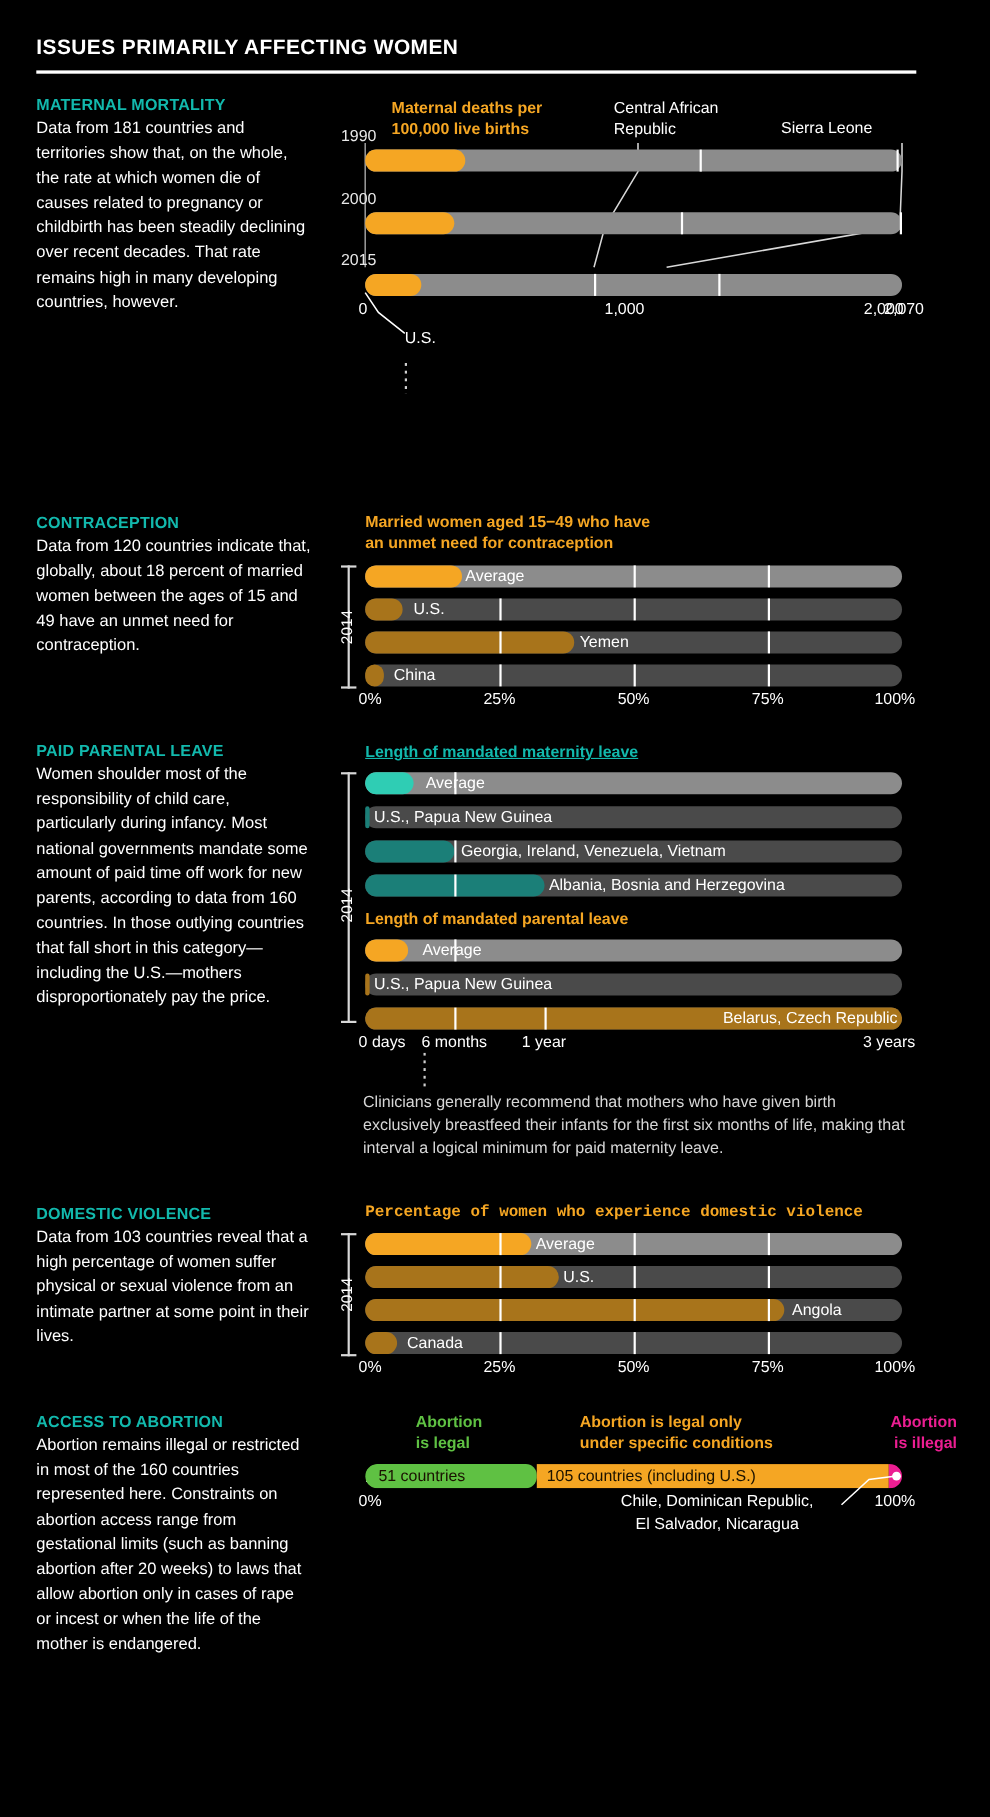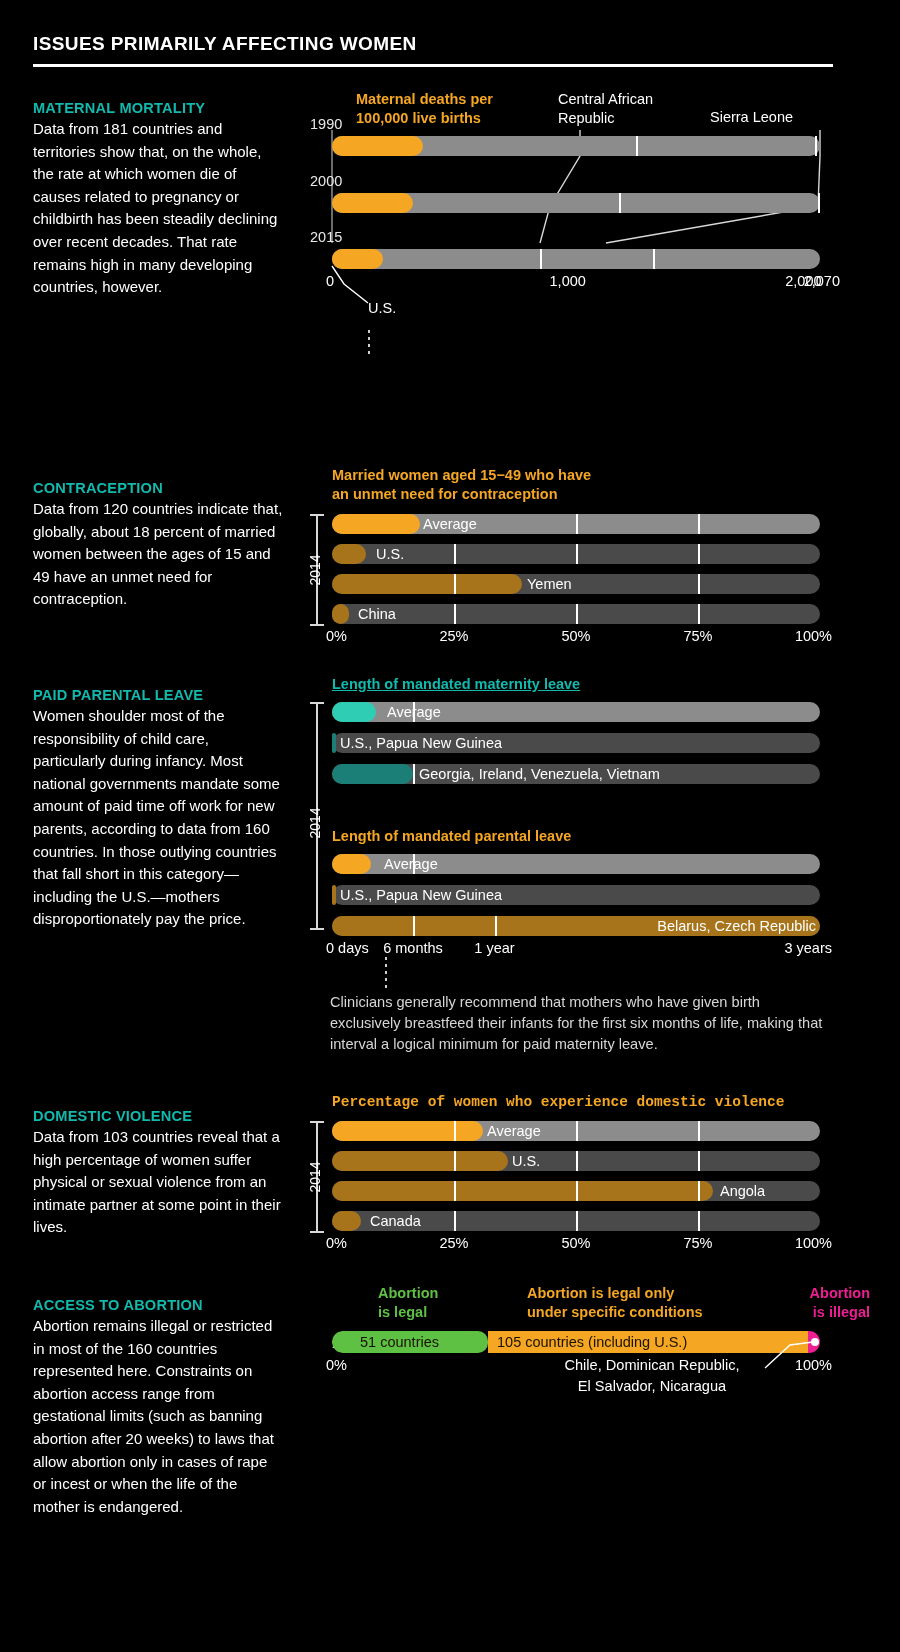--- a/index.html
+++ b/index.html
@@ -10,21 +10,21 @@
     -webkit-font-smoothing:antialiased;
   }
   .page{position:absolute;inset:0;}
 
   
   .hdr{position:absolute;left:33px;top:33px;width:800px;}
   .hdr-title{font-size:19px;font-weight:bold;letter-spacing:.4px;color:#fff;}
   .hdr-rule{margin-top:9px;height:3px;background:#ffffff;width:800px;}
 
   
-  .txtcol{position:absolute;left:33px;width:250px;margin-top:12px;}
+  .txtcol{position:absolute;left:33px;width:250px;}
   .sec-head{color:#12b9ad;font-weight:bold;font-size:14.6px;letter-spacing:.2px;margin-bottom:2px;}
   .sec-body{color:#ffffff;font-size:15px;line-height:22.6px;}
 
   
   .chart{position:absolute;}
   .ctitle{font-weight:bold;font-size:14.5px;line-height:19px;}
   .ctitle.orange{color:#f5a623;}
   .ctitle.teal{color:#12b9ad;text-decoration:underline;}
 
   .track{position:relative;height:20px;border-radius:10px;overflow:visible;}
@@ -215,20 +215,26 @@
       <span class="blab" style="left:8px;">U.S., Papua New Guinea</span>
     </div>
 
     <div class="track" style="position:absolute;left:22px;top:89px;width:488px;">
       <div class="bg" style="background:#4a4a4a;"></div>
       <div class="fill" style="width:16.6%;background:#1b7f78;"></div>
       <div class="tick" style="left:16.6%;"></div>
       <span class="blab" style="left:87px;">Georgia, Ireland, Venezuela, Vietnam</span>
     </div>
 
+    <div class="track" style="position:absolute;left:22px;top:120px;width:488px;">
+      <div class="bg" style="background:#4a4a4a;"></div>
+      <div class="fill" style="width:33.3%;background:#1b7f78;"></div>
+      <div class="tick" style="left:16.6%;"></div>
+      <span class="blab" style="left:167px;">Albania, Bosnia and Herzegovina</span>
+    </div>
 
     <div class="ctitle orange" style="position:absolute;left:22px;top:152px;">Length of mandated parental leave</div>
 
     <div class="track" style="position:absolute;left:22px;top:179px;width:488px;">
       <div class="bg" style="background:#8c8c8c;"></div>
       <div class="fill" style="width:8%;background:#f5a623;"></div>
       <div class="tick" style="left:16.6%;"></div>
       <span class="blab" style="left:52px;">Average</span>
     </div>
 
@@ -336,21 +342,21 @@
     </div>
     <div class="ctitle" style="position:absolute;right:0;top:1px;color:#ec1e92;text-align:right;">
       <div>Abortion</div>
       <div>is illegal</div>
     </div>
 
     <div class="track" style="position:absolute;left:22px;top:48px;width:488px;height:22px;border-radius:11px;overflow:hidden;">
       <div class="fill" style="width:31.9%;background:#5fc143;"></div>
       <div class="fill" style="left:31.9%;width:65.6%;background:#f5a623;border-radius:0;"></div>
       <div class="fill" style="left:97.5%;width:2.5%;background:#ec1e92;border-radius:0;"></div>
-      <span class="blab dark" style="left:28px;">51 countries</span>
+      <span class="blab dark" style="left:12px;">51 countries</span>
       <span class="blab dark" style="left:165px;">105 countries (including U.S.)</span>
     </div>
 
     <svg class="overlay" width="560" height="120">
       <polyline points="455,85 480,62 503,59" fill="none" stroke="#ffffff" stroke-width="1.4"></polyline>
       <circle cx="505" cy="59" r="4" fill="#ffffff"></circle>
     </svg>
 
     <div class="axis" style="position:absolute;left:22px;top:72px;width:488px;">
       <span style="left:-6px;">0%</span>

